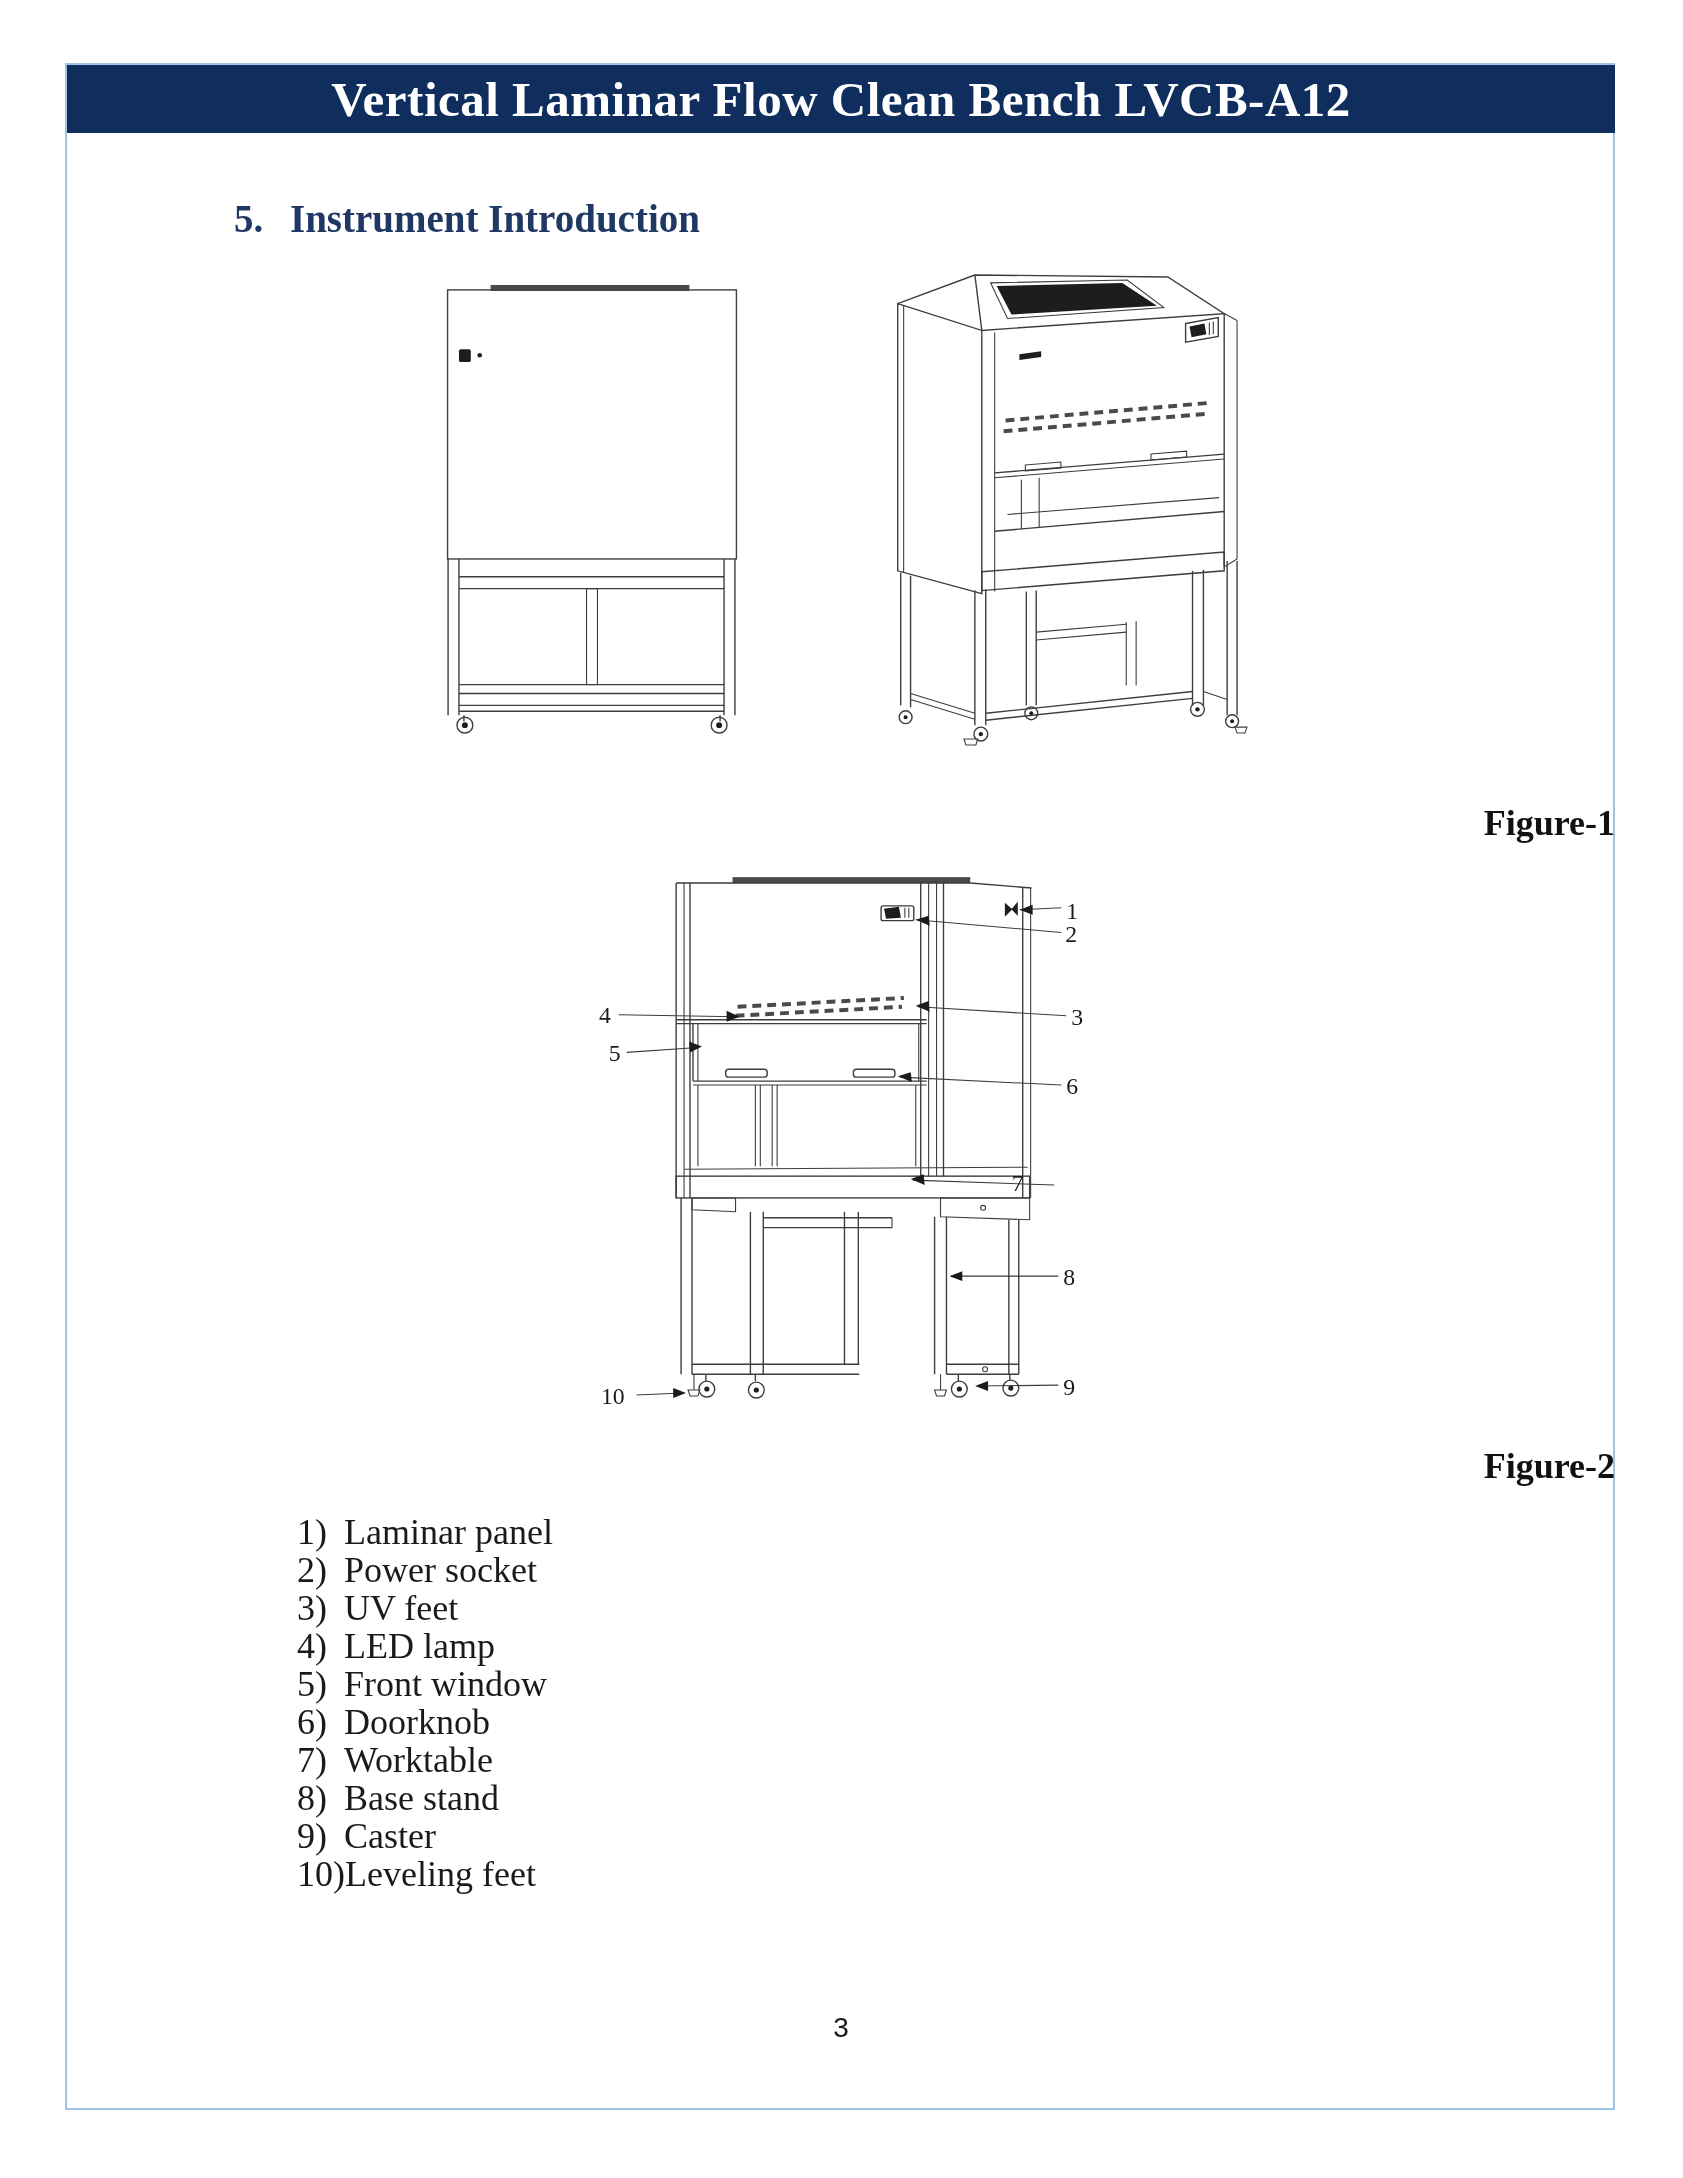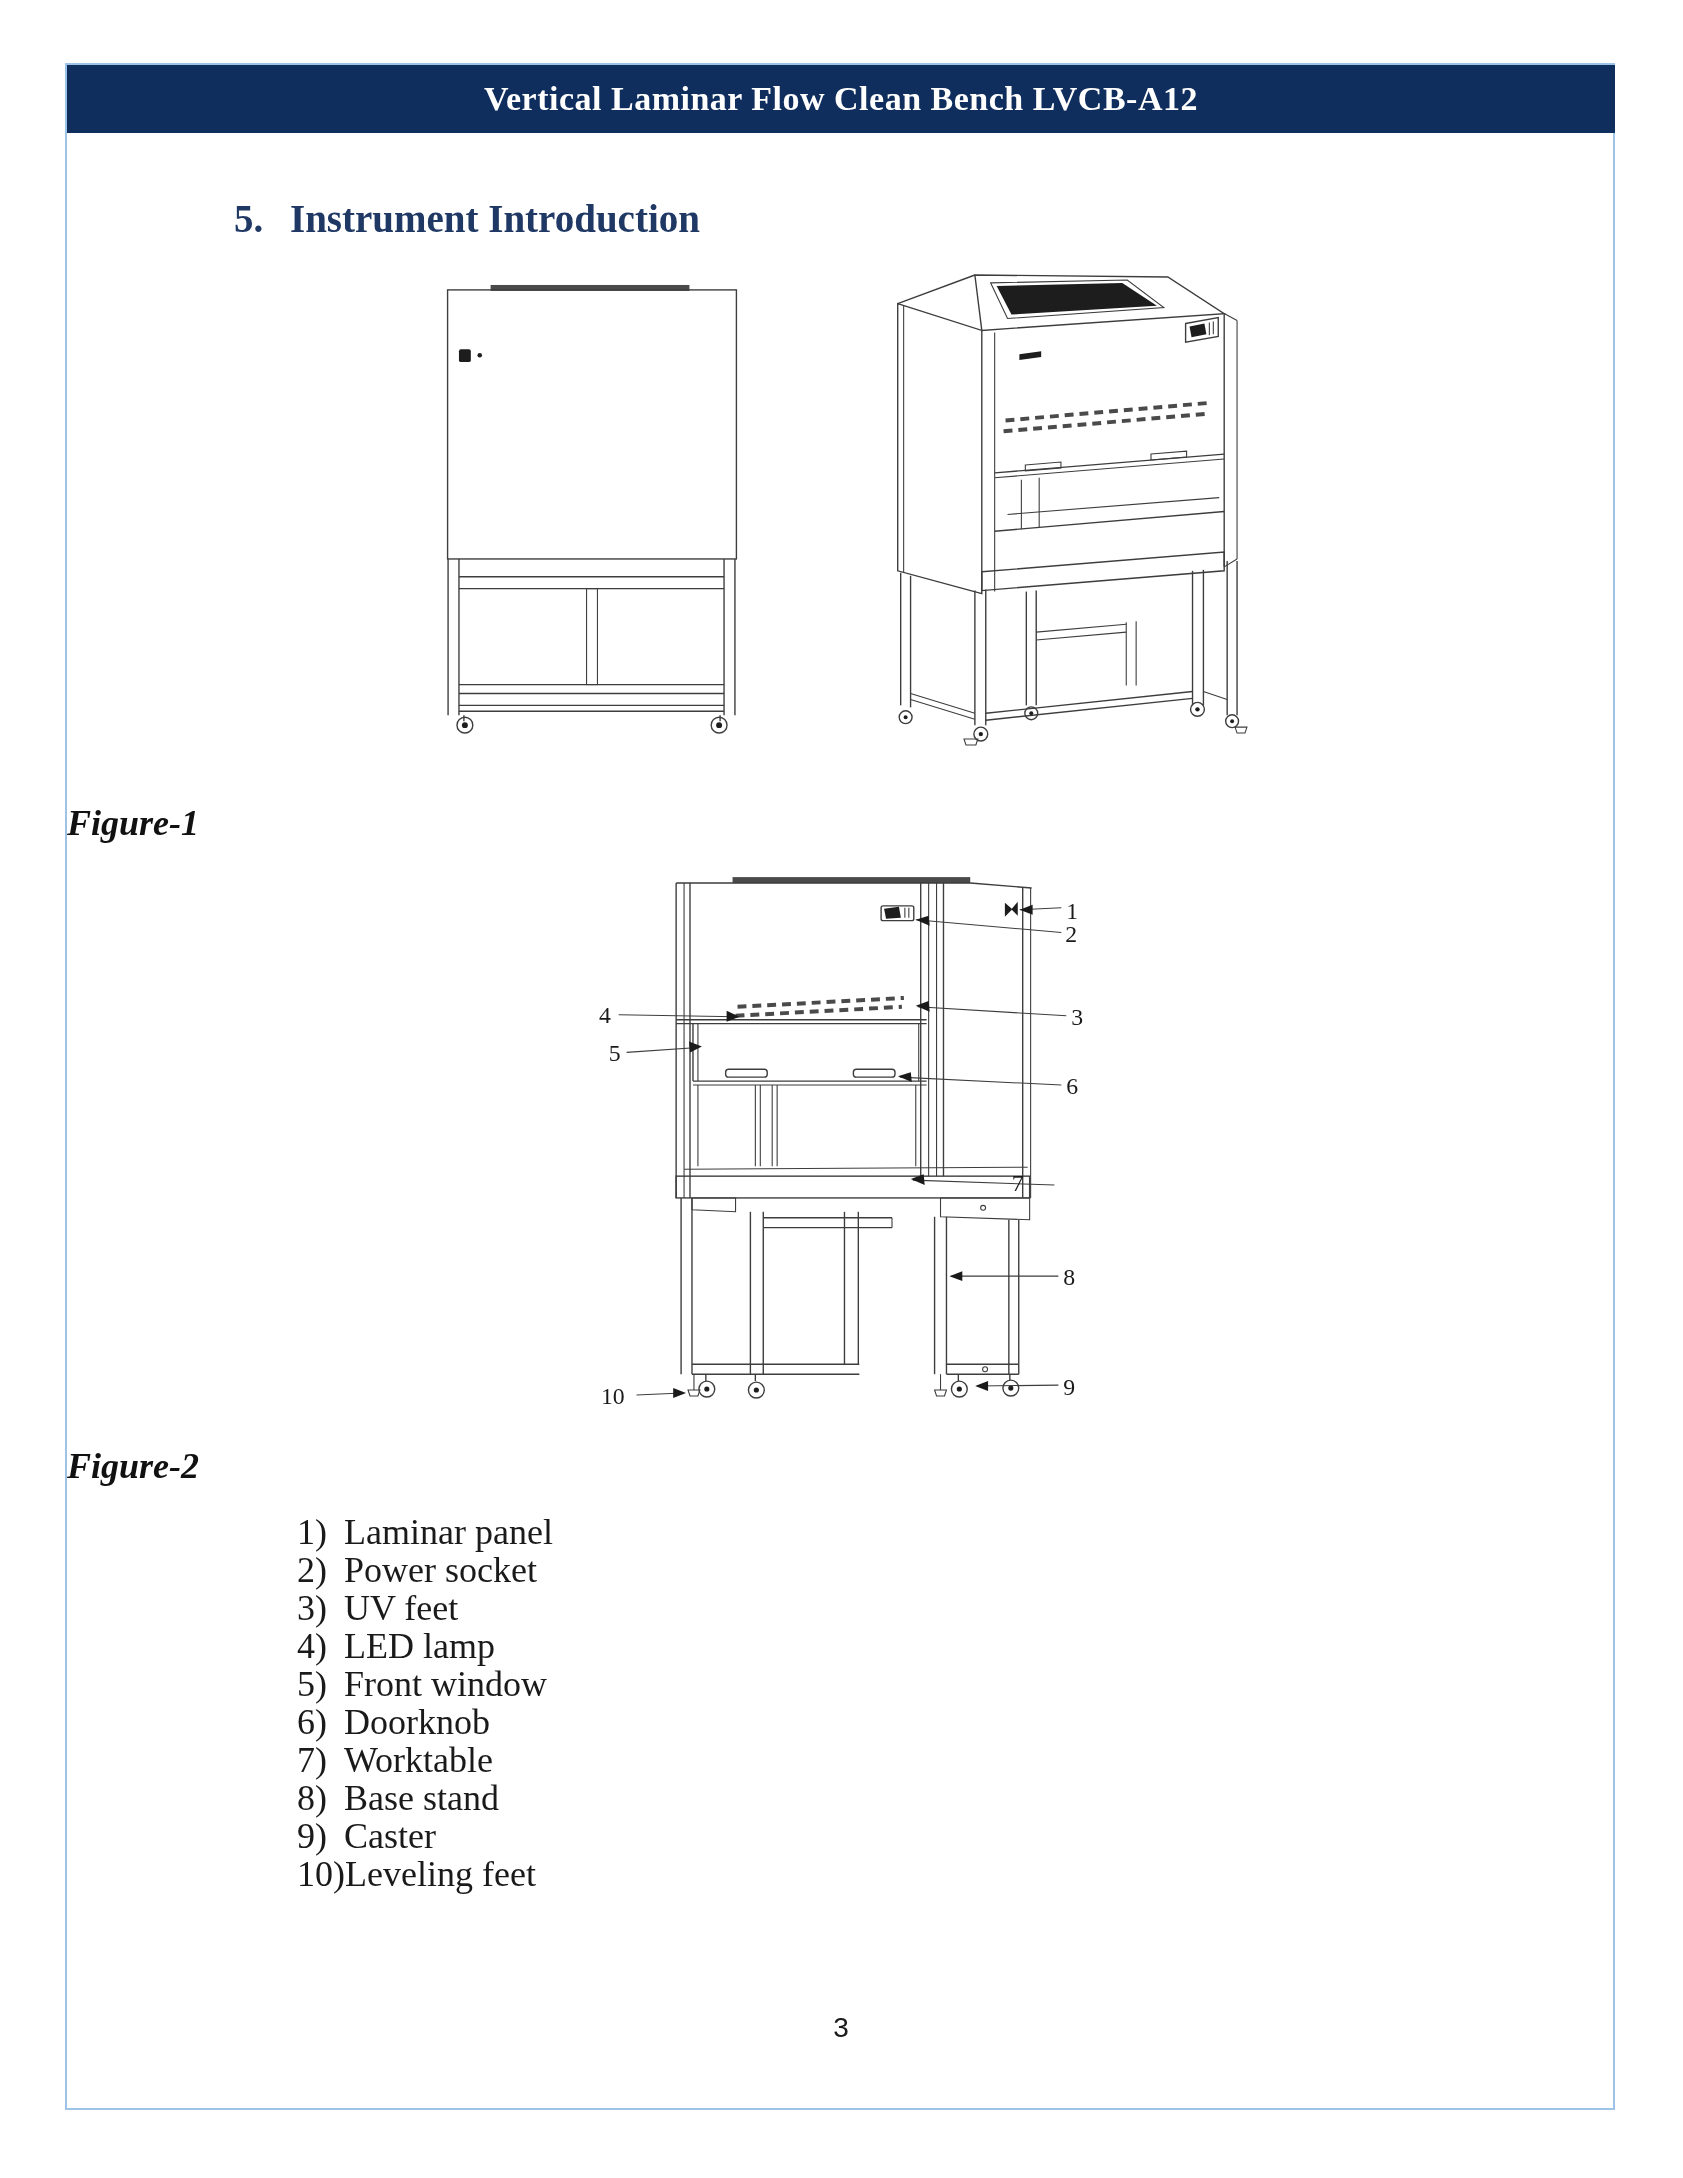--- a/index.html
+++ b/index.html
@@ -2,26 +2,26 @@
 <html style="--header-bg: #0f2e5d; --header-text: #ffffff; --heading-color: #1f3864; --page-border: #9dc3e6; --line-color: #3d3d3d; --text-color: #1a1a1a;"><head>
 <meta charset="utf-8">
 <style>
   html,body{margin:0;padding:0;background:#ffffff;}
   .page{position:relative;width:1683px;height:2178px;background:#fff;overflow:hidden;
         font-family:"Liberation Serif","DejaVu Serif",serif;color:var(--text-color,#1a1a1a);}
   .page-frame{position:absolute;left:65px;top:63px;width:1550px;height:2047px;
               border:2px solid var(--page-border,#9dc3e6);box-sizing:border-box;}
   .header-bar{position:absolute;left:67px;top:65px;width:1548px;height:68px;
               background:var(--header-bg,#0f2e5d);display:flex;align-items:center;justify-content:center;}
-  .header-bar .title{color:var(--header-text,#ffffff);font-size:34px;font-weight:bold;letter-spacing:0.5px;}
+  .header-bar .title{color:var(--header-text,#ffffff);font-size:49px;font-weight:bold;letter-spacing:0.5px;}
   .section-heading{position:absolute;left:193px;top:196px;font-size:39px;font-weight:bold;
                    color:var(--heading-color,#1f3864);margin-left:41px;}
   .sec-num{display:inline-block;min-width:56px;}
-  .fig-caption{position:absolute;left:67px;width:1548px;text-align:left;
-               font-size:36px;font-weight:bold;color:#111;font-style:italic;}
+  .fig-caption{position:absolute;left:67px;width:1548px;text-align:right;
+               font-size:36px;font-weight:bold;color:#111;}
   .caption-1{top:802px;}
   .caption-2{top:1434px;margin-top:11px;}
   svg.lineart{position:absolute;overflow:visible;}
   #fig1-front{left:446px;top:282px;}
   #fig1-persp{left:871px;top:262px;}
   #fig2{left:589px;top:871px;}
   .lineart .s{stroke:var(--line-color,#3d3d3d);fill:none;stroke-width:1.4;stroke-linecap:butt;}
   .lineart .s2{stroke:var(--line-color,#3d3d3d);fill:none;stroke-width:1.1;}
   .lineart .dk{fill:#1d1d1d;stroke:none;}
   .lineart .gry{fill:#4a4a4a;stroke:none;}

